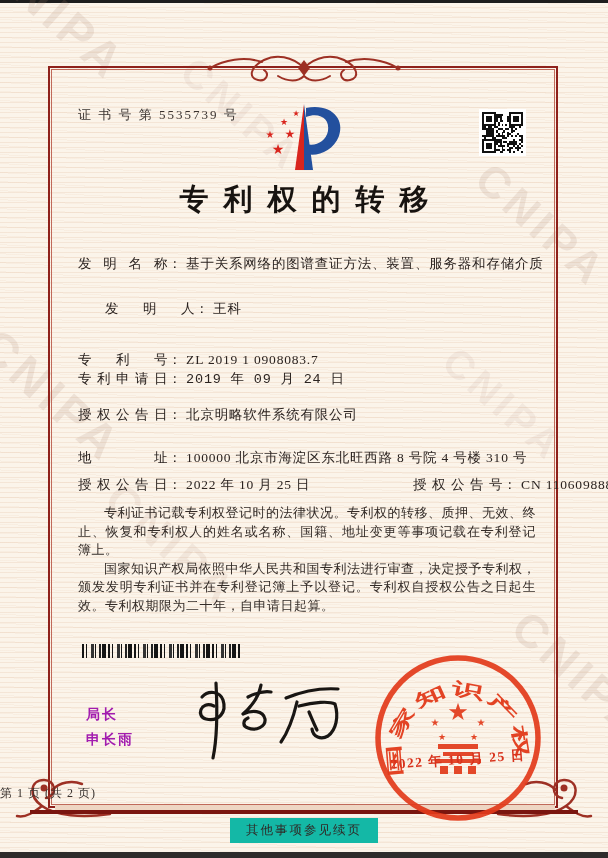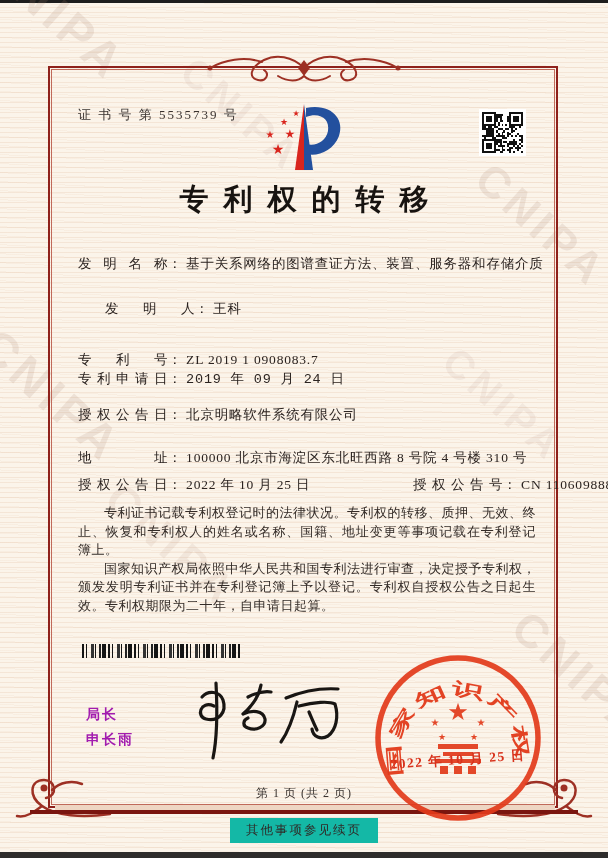--- a/index.html
+++ b/index.html
@@ -72,21 +72,21 @@
         #141414 13px 14px, transparent 14px 17px,
         #222 17px 19px, transparent 19px 20px,
         #141414 20px 24px, transparent 24px 26px);
   }
 
   .signer { position:absolute; left:86px; top:702px; font-size:14px; line-height:25px; letter-spacing:2px; color:#a21caf;font-weight:bold; }
   .signature { position:absolute; left:182px; top:676px; }
 
   .seal { position:absolute; left:372px; top:652px; }
 
-  .footer-page { position:absolute; left:0; top:785px; width:608px; text-align:center; font-size:12px; letter-spacing:1px; color:#3a332f; }
+  .footer-page { position:absolute; left:0; top:785px; width:608px; text-align:left; font-size:12px; letter-spacing:1px; color:#3a332f; }
   .continuation { position:absolute; left:0; top:818px; width:608px; text-align:center; }
   .continuation span {
     display:inline-block; background:#14b8a6; padding:4px 16px; font-size:12.5px; letter-spacing:2px; color:#2f2926;
   }
 </style>
 </head>
 <body>
 
 <div class="texture"></div>
 <div class="edge-top"></div>

